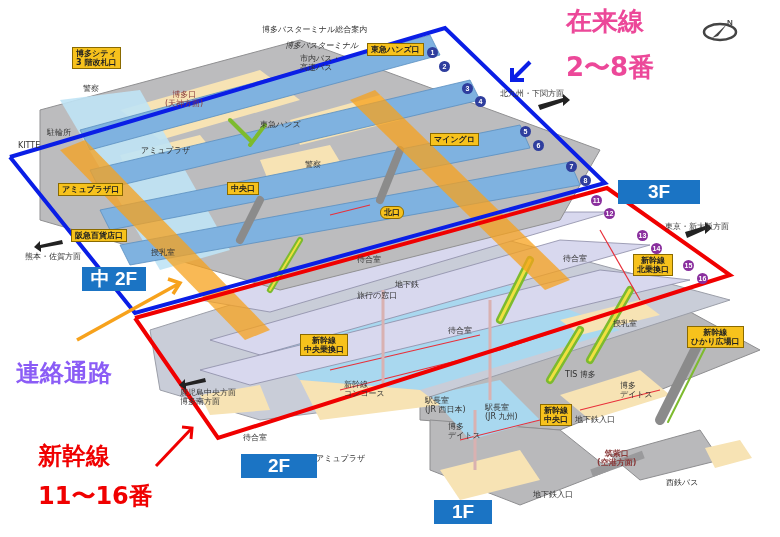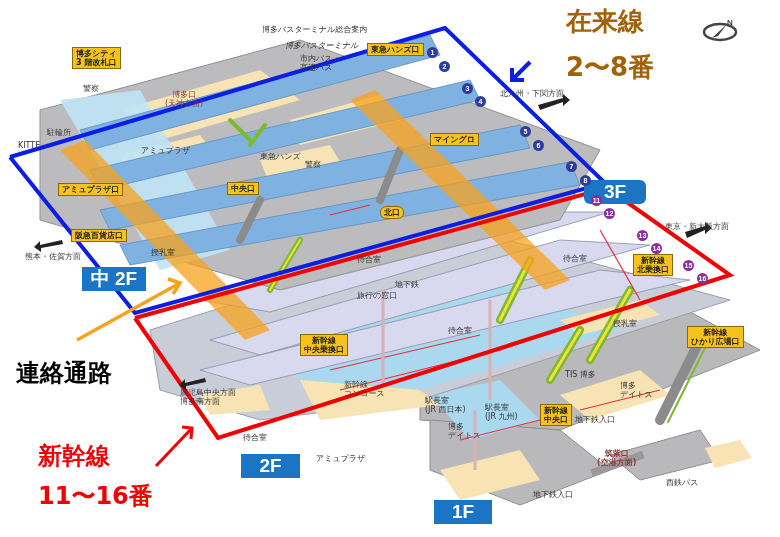--- a/index.html
+++ b/index.html
@@ -12,23 +12,23 @@
          font-size: 8px; font-weight: bold; padding: 1px 3px; line-height: 1.15; text-align: center; white-space: nowrap; }
   .floor { position: absolute; background: #1b74c4; color: #fff; font-weight: bold;
            font-family: "Liberation Sans", sans-serif; font-size: 19px; text-align: center;
            line-height: 24px; height: 24px; }
   .track-num { position: absolute; width: 11px; height: 11px; border-radius: 50%; color: #fff;
                font-size: 7px; font-weight: bold; text-align: center; line-height: 11px;
                font-family: "Liberation Sans", sans-serif; }
   .track-blue { background: #2f3e9e; }
   .track-purple { background: #8a2f9e; }
   .ann { position: absolute; font-weight: bold; font-family: "DejaVu Sans", sans-serif; white-space: nowrap; }
-  .ann-blue { color: #a16207; font-size: 26px; }
+  .ann-blue { color: #ec4899; font-size: 26px; }
   .ann-red { color: #f00000; font-size: 24px; }
-  .ann-orange { color: #000000; font-size: 24px; }
+  .ann-orange { color: #8b5cf6; font-size: 24px; }
   .compass { position: absolute; }
 </style>
 </head>
 <body>
 
 <svg id="map" viewBox="0 0 780 537" xmlns="http://www.w3.org/2000/svg">
 
   <g>
     <polygon points="420,360 650,290 760,350 560,430 420,420" fill="#b9b9bb" stroke="#8e8e90" stroke-width="1"></polygon>
     <polygon points="430,420 560,430 610,470 520,505 430,470" fill="#b9b9bb" stroke="#8e8e90" stroke-width="1"></polygon>
@@ -134,22 +134,22 @@
   </svg>
 </div>
 
 <div class="ann ann-blue" style="left:566px; top:4px;">在来線</div>
 <div class="ann ann-blue" style="left:566px; top:50px;">2〜8番</div>
 <div class="ann ann-orange" style="left:16px; top:357px;">連絡通路</div>
 <div class="ann ann-red" style="left:38px; top:440px;">新幹線</div>
 <div class="ann ann-red" style="left:38px; top:480px;">11〜16番</div>
 
 <div class="floor" style="left:82px; top:267px; width:64px;">中 2F</div>
-<div class="floor" style="left:584px; top:180px; width:62px;border-radius:6px;">3F</div>
-<div class="floor" style="left:241px; top:454px; width:59px;">2F</div>
+<div class="floor" style="left:618px; top:180px; width:82px;">3F</div>
+<div class="floor" style="left:241px; top:454px; width:76px;">2F</div>
 <div class="floor" style="left:434px; top:500px; width:58px;">1F</div>
 
 <div class="tag" style="left:72px; top:47px; white-space:pre;">博多シティ
 3 階改札口</div>
 <div class="tag" style="left:367px; top:43px;">東急ハンズ口</div>
 <div class="tag" style="left:430px; top:133px;">マイングロ</div>
 <div class="tag" style="left:22px; top:183px;margin-left:36px;">アミュプラザ口</div>
 <div class="tag" style="left:227px; top:182px;">中央口</div>
 <div class="tag" style="left:380px; top:206px;border-radius:6px;">北口</div>
 <div class="tag" style="left:71px; top:229px;">阪急百貨店口</div>
@@ -165,21 +165,21 @@
 <div class="lbl" style="left:262px; top:25px;">博多バスターミナル総合案内</div>
 <div class="lbl" style="left:285px; top:41px;font-style:italic;">博多バスターミナル</div>
 <div class="lbl" style="left:300px; top:54px; white-space:pre;">市内バス・
 高速バス</div>
 <div class="lbl" style="left:83px; top:84px;">警察</div>
 <div class="lbl lbl-brown" style="left:165px; top:90px; white-space:pre; text-align:center;">博多口
 (天神方面)</div>
 <div class="lbl" style="left:47px; top:128px;">駐輪所</div>
 <div class="lbl" style="left:18px; top:141px;">KITTE</div>
 <div class="lbl" style="left:141px; top:146px;">アミュプラザ</div>
-<div class="lbl" style="left:260px; top:120px;margin-top:32px;">東急ハンズ</div>
+<div class="lbl" style="left:260px; top:120px;">東急ハンズ</div>
 <div class="lbl" style="left:305px; top:160px;">警察</div>
 <div class="lbl" style="left:500px; top:89px;">北九州・下関方面</div>
 <div class="lbl" style="left:665px; top:222px;">東京・新大阪方面</div>
 <div class="lbl" style="left:25px; top:252px;">熊本・佐賀方面</div>
 <div class="lbl" style="left:151px; top:248px;">授乳室</div>
 <div class="lbl" style="left:357px; top:255px;">待合室</div>
 <div class="lbl" style="left:563px; top:254px;">待合室</div>
 <div class="lbl" style="left:395px; top:280px;">地下鉄</div>
 <div class="lbl" style="left:357px; top:291px;">旅行の窓口</div>
 <div class="lbl" style="left:613px; top:319px;">授乳室</div>

